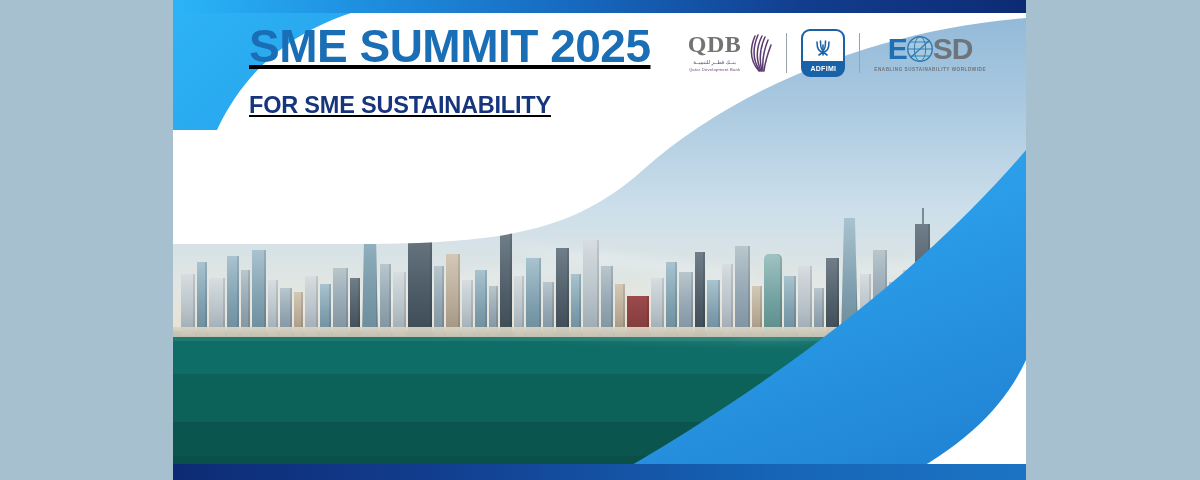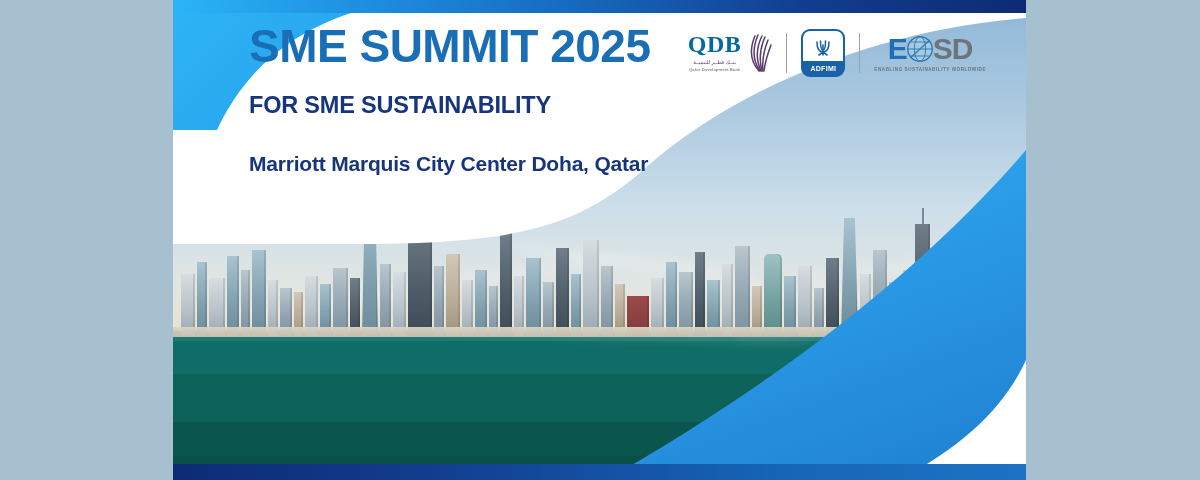--- a/index.html
+++ b/index.html
@@ -181,20 +181,21 @@
     background: linear-gradient(to right, #0d2b74 0%, #123d8e 30%, #1664b6 70%, #1d74c4 100%);
     z-index: 7;
   }
 
   
   .text-block {
     position: absolute;
     left: 76px;
     top: 22px;
     z-index: 8;
+    text-decoration: underline;
   }
   .title {
     font-size: 46px;
     font-weight: 700;
     color: #1a6eb5;
     letter-spacing: -0.5px;
     line-height: 1.05;
     white-space: nowrap;
   }
   .subtitle {
@@ -242,21 +243,21 @@
   .logo-qdb {
     display: flex;
     align-items: center;
     gap: 5px;
   }
   .qdb-text { text-align: center; }
   .qdb-word {
     font-family: "Liberation Serif", serif;
     font-size: 24px;
     font-weight: 700;
-    color: #0369a1;
+    color: #737373;
     letter-spacing: 0.5px;
     line-height: 1;
   }
   .qdb-ar {
     font-size: 5.2px;
     color: #5b3a6e;
     letter-spacing: .2px;
     margin-top: 3px;
     line-height: 1.5;
     white-space: nowrap;
@@ -417,21 +418,20 @@
     <div class="swoosh-br-white"></div>
     <div class="top-rule"></div>
     <div class="bottom-rule"></div>
 
     <div class="text-block">
       <div class="title">SME SUMMIT 2025</div>
       <div class="subtitle">
         <div>FOR SME SUSTAINABILITY</div>
       </div>
       <div class="meta">
-        <div>Marriott Marquis City Center Doha, Qatar</div>
       </div>
     </div>
 
     <div class="logos">
 
       <div class="logo-qdb">
         <div class="qdb-text">
           <div class="qdb-word">QDB</div>
           <div class="qdb-ar">بنــك قطــر للتنميــة</div>
           <div class="qdb-en">Qatar Development Bank</div>

